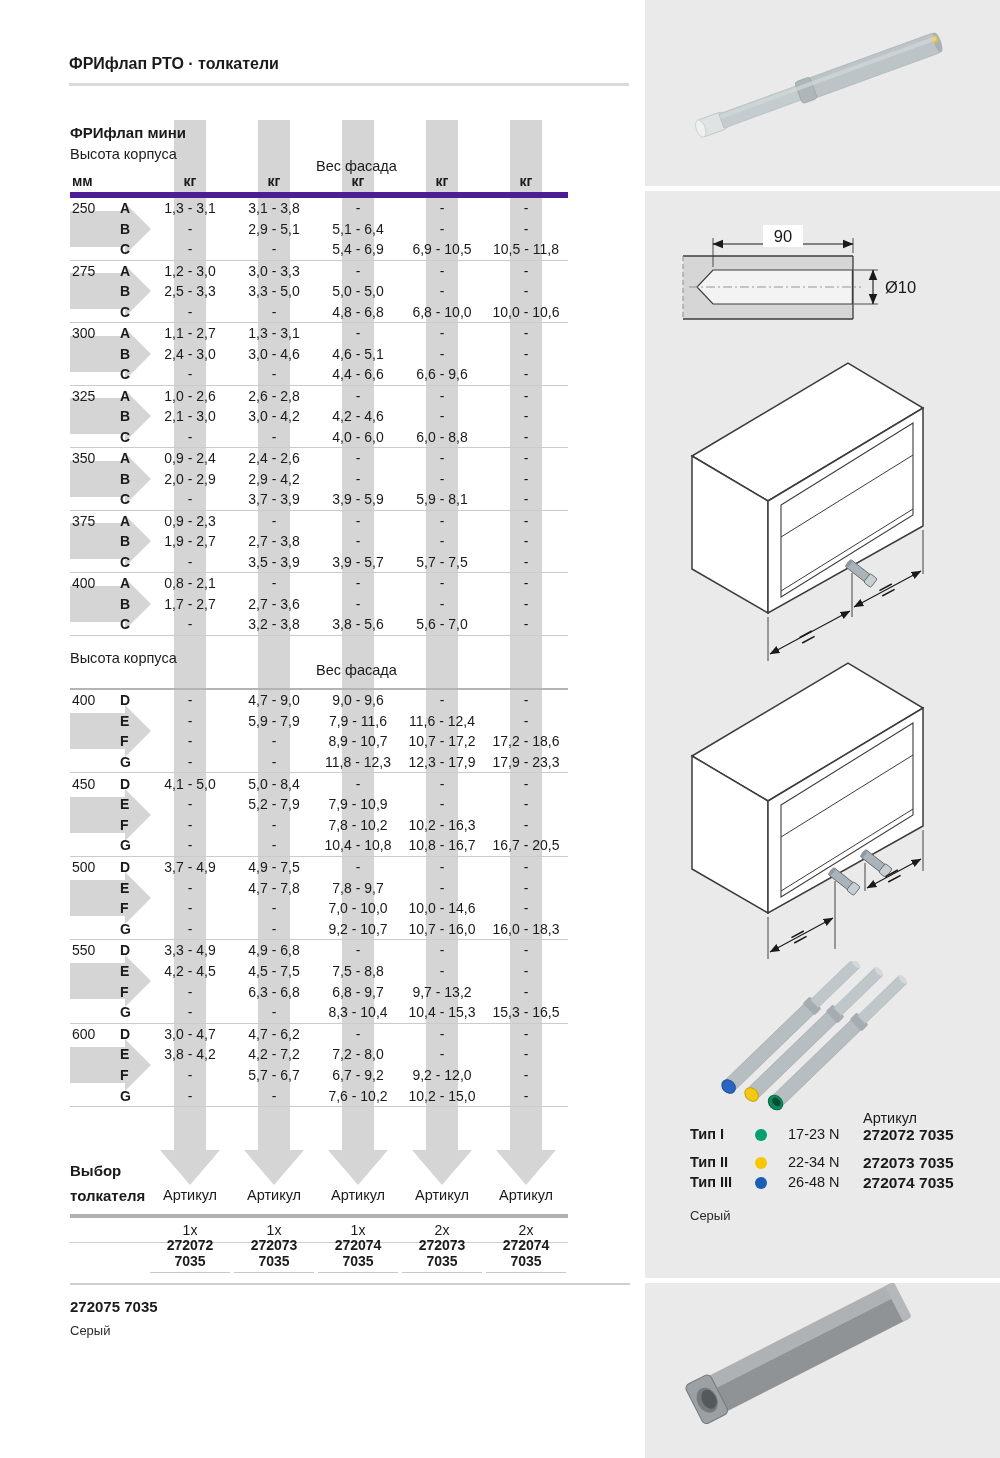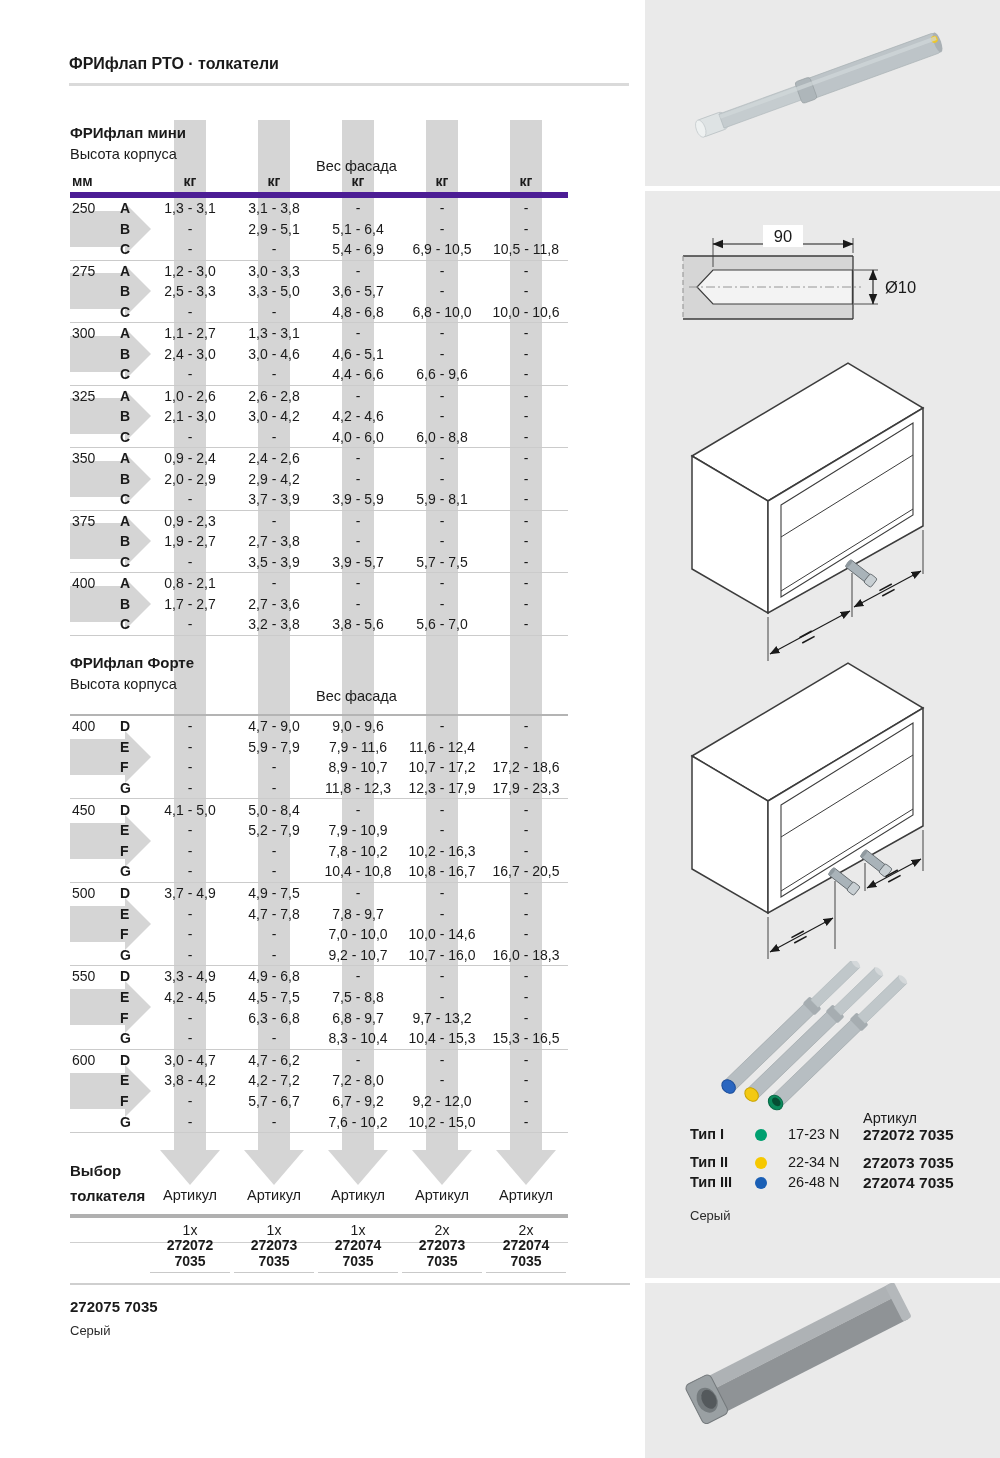--- a/index.html
+++ b/index.html
@@ -141,21 +141,21 @@
               <span class="c-val">3,0 - 3,3</span>
               <span class="c-val">-</span>
               <span class="c-val">-</span>
               <span class="c-val">-</span>
             </div>
             <div class="trow">
               <span class="c-mm"></span>
               <span class="c-letter">B</span>
               <span class="c-val">2,5 - 3,3</span>
               <span class="c-val">3,3 - 5,0</span>
-              <span class="c-val">3,6 - 5,7</span>
+              <span class="c-val">5,0 - 5,0</span>
               <span class="c-val">-</span>
               <span class="c-val">-</span>
             </div>
             <div class="trow">
               <span class="c-mm"></span>
               <span class="c-letter">C</span>
               <span class="c-val">-</span>
               <span class="c-val">-</span>
               <span class="c-val">4,8 - 6,8</span>
               <span class="c-val">6,8 - 10,0</span>
@@ -309,21 +309,20 @@
               <span class="c-val">3,2 - 3,8</span>
               <span class="c-val">3,8 - 5,6</span>
               <span class="c-val">5,6 - 7,0</span>
               <span class="c-val">-</span>
             </div>
           </div>
         </div>
     </div>
 
     <div class="tsection" style="top:530px">
-      <div class="sec-title">ФРИфлап Форте</div>
       <div class="labels-row">
         <span>Высота корпуса</span>
         <span class="label-ves">Вес фасада</span>
       </div>
       <div class="fspacer"></div>
       <div class="hline2"></div>
       <div class="rows-mount" id="forte-rows">
           <div class="tgroup">
             <div class="garrow"></div>
             <div class="trow">

